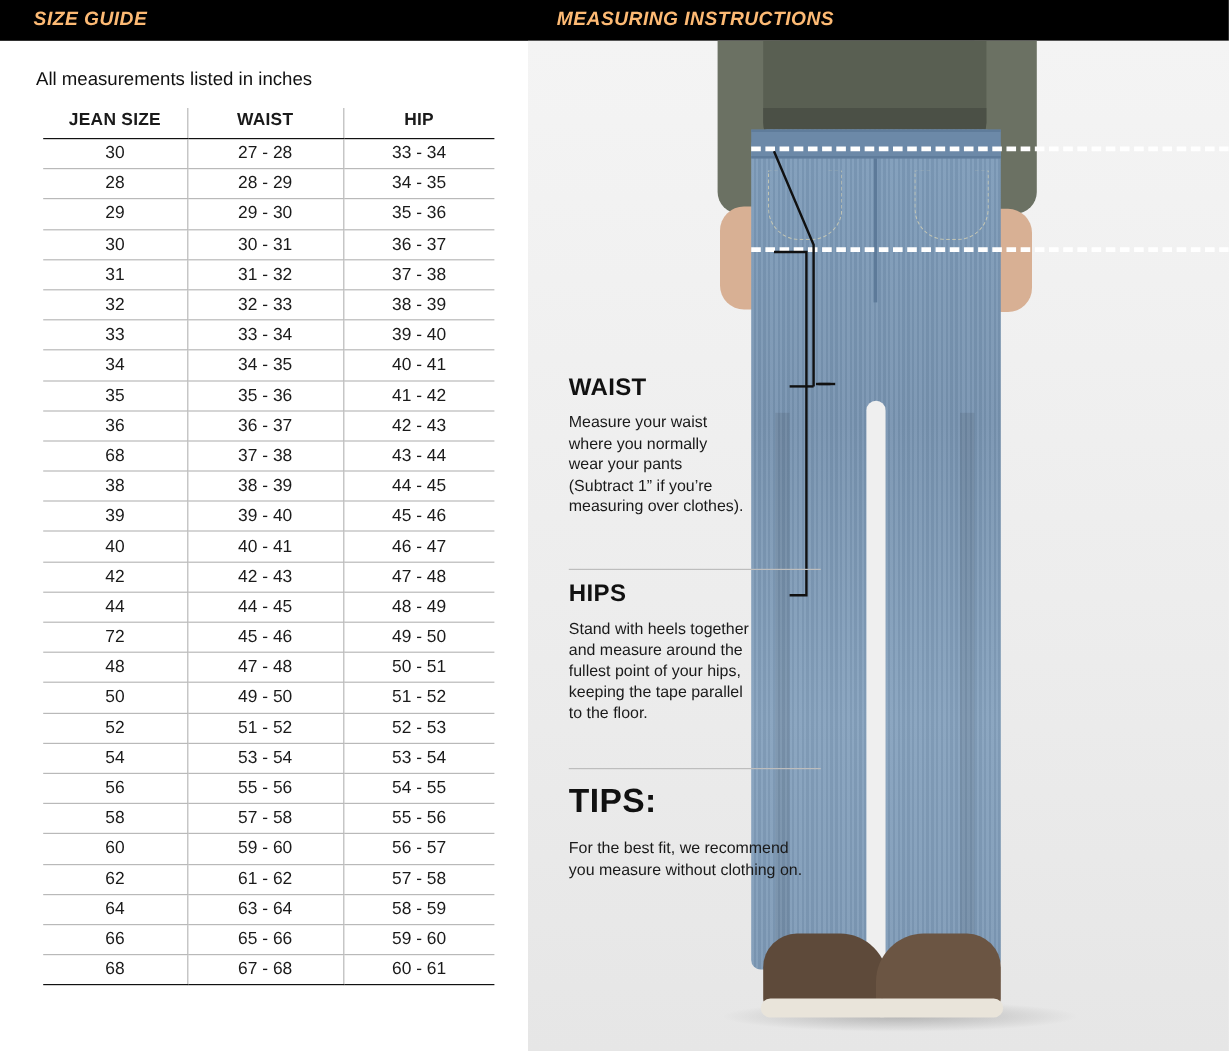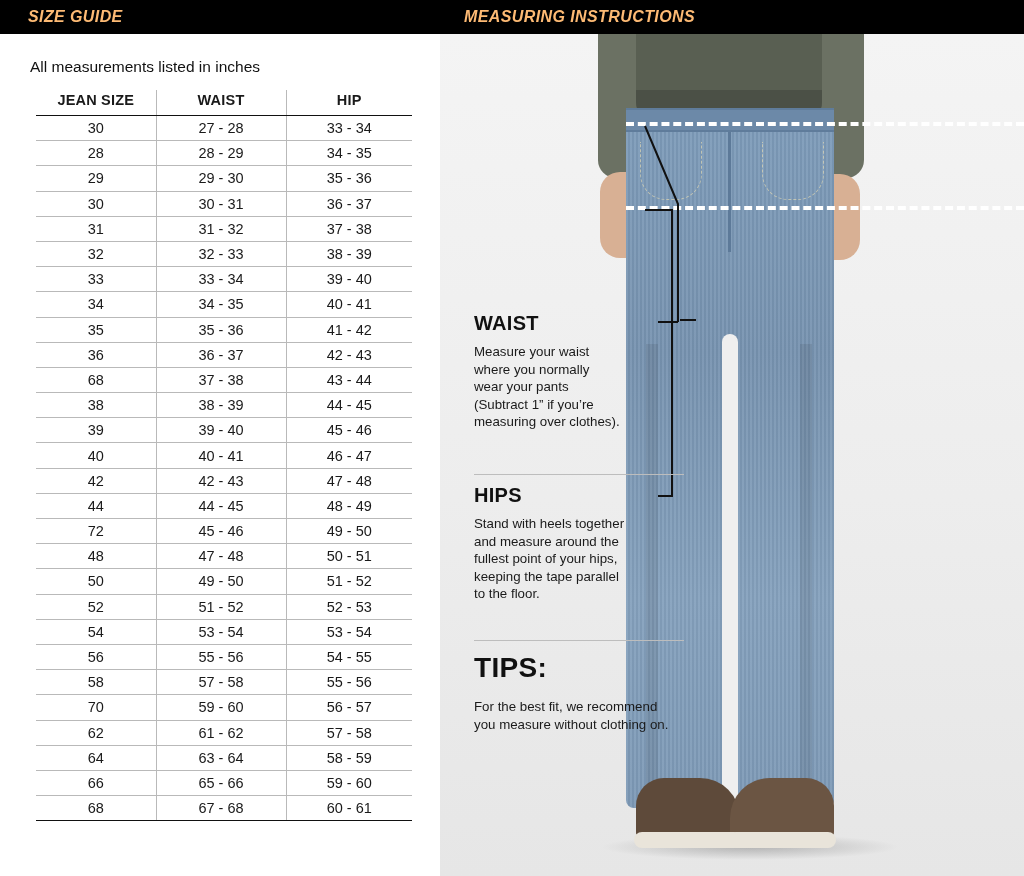--- a/index.html
+++ b/index.html
@@ -381,21 +381,21 @@
             <td>56</td>
             <td>55 - 56</td>
             <td>54 - 55</td>
           </tr>
         <tr>
             <td>58</td>
             <td>57 - 58</td>
             <td>55 - 56</td>
           </tr>
         <tr>
-            <td>70</td>
+            <td>60</td>
             <td>59 - 60</td>
             <td>56 - 57</td>
           </tr>
         <tr>
             <td>62</td>
             <td>61 - 62</td>
             <td>57 - 58</td>
           </tr>
         <tr>
             <td>64</td>

